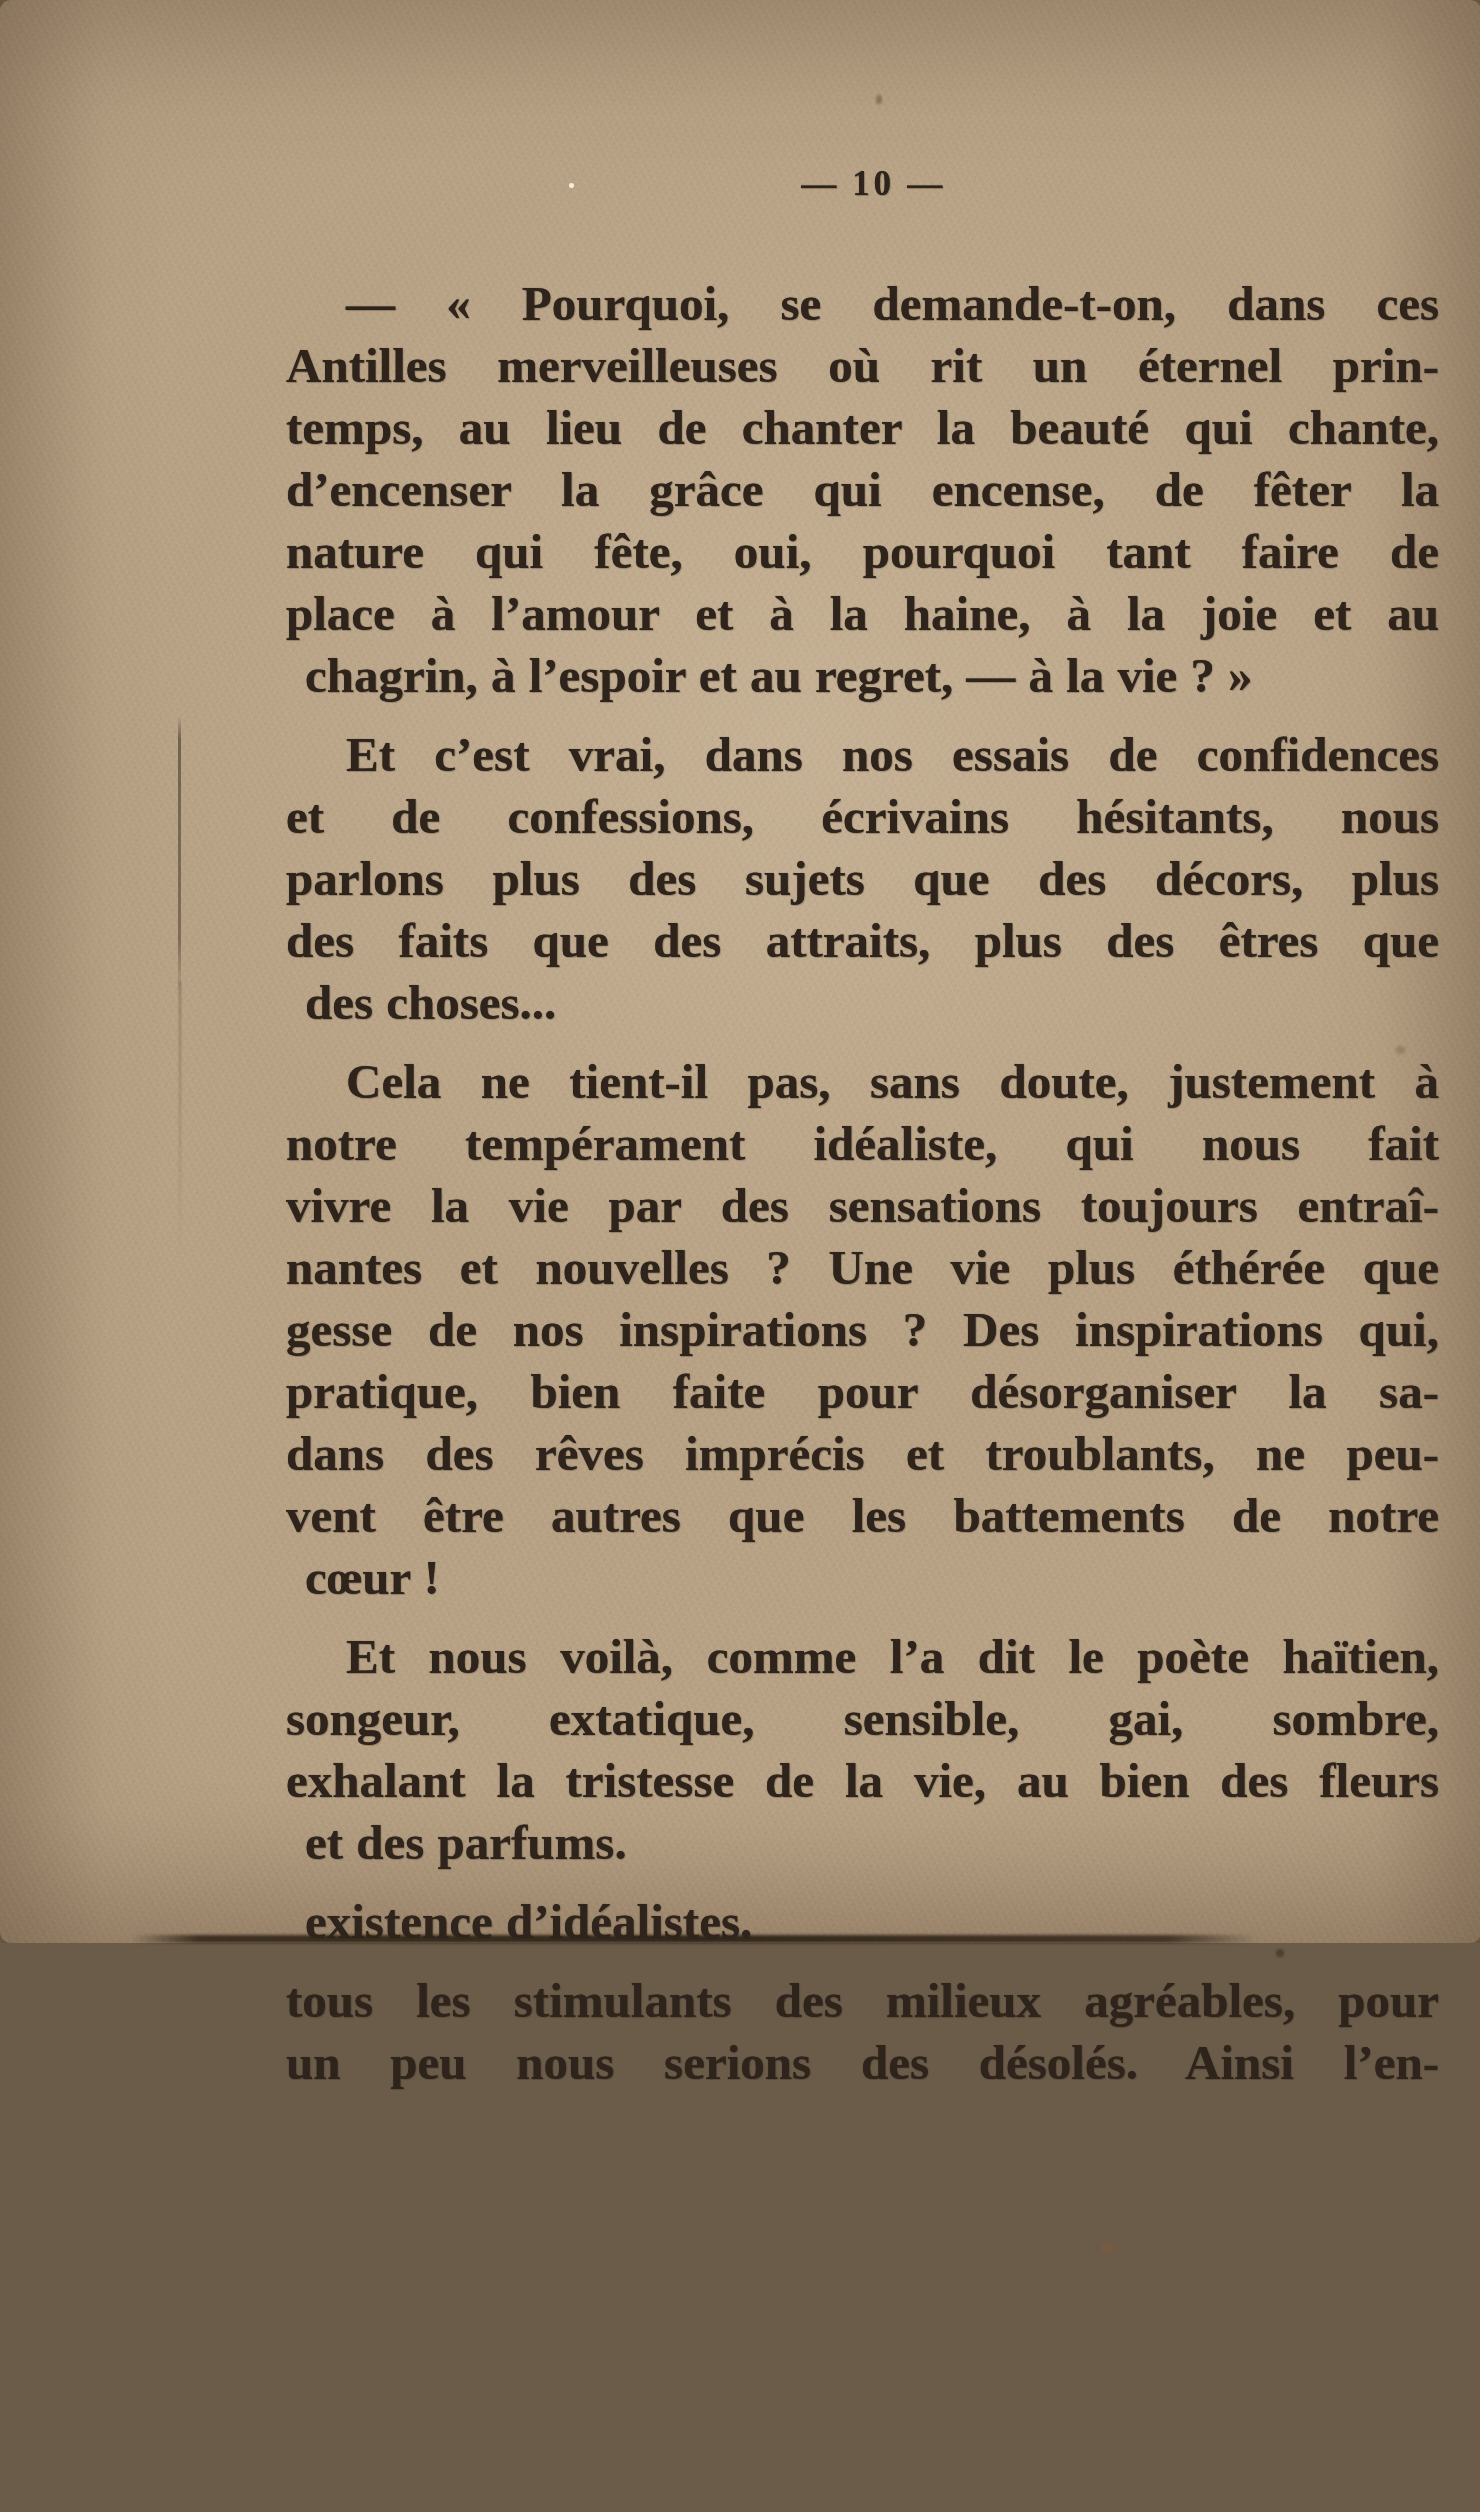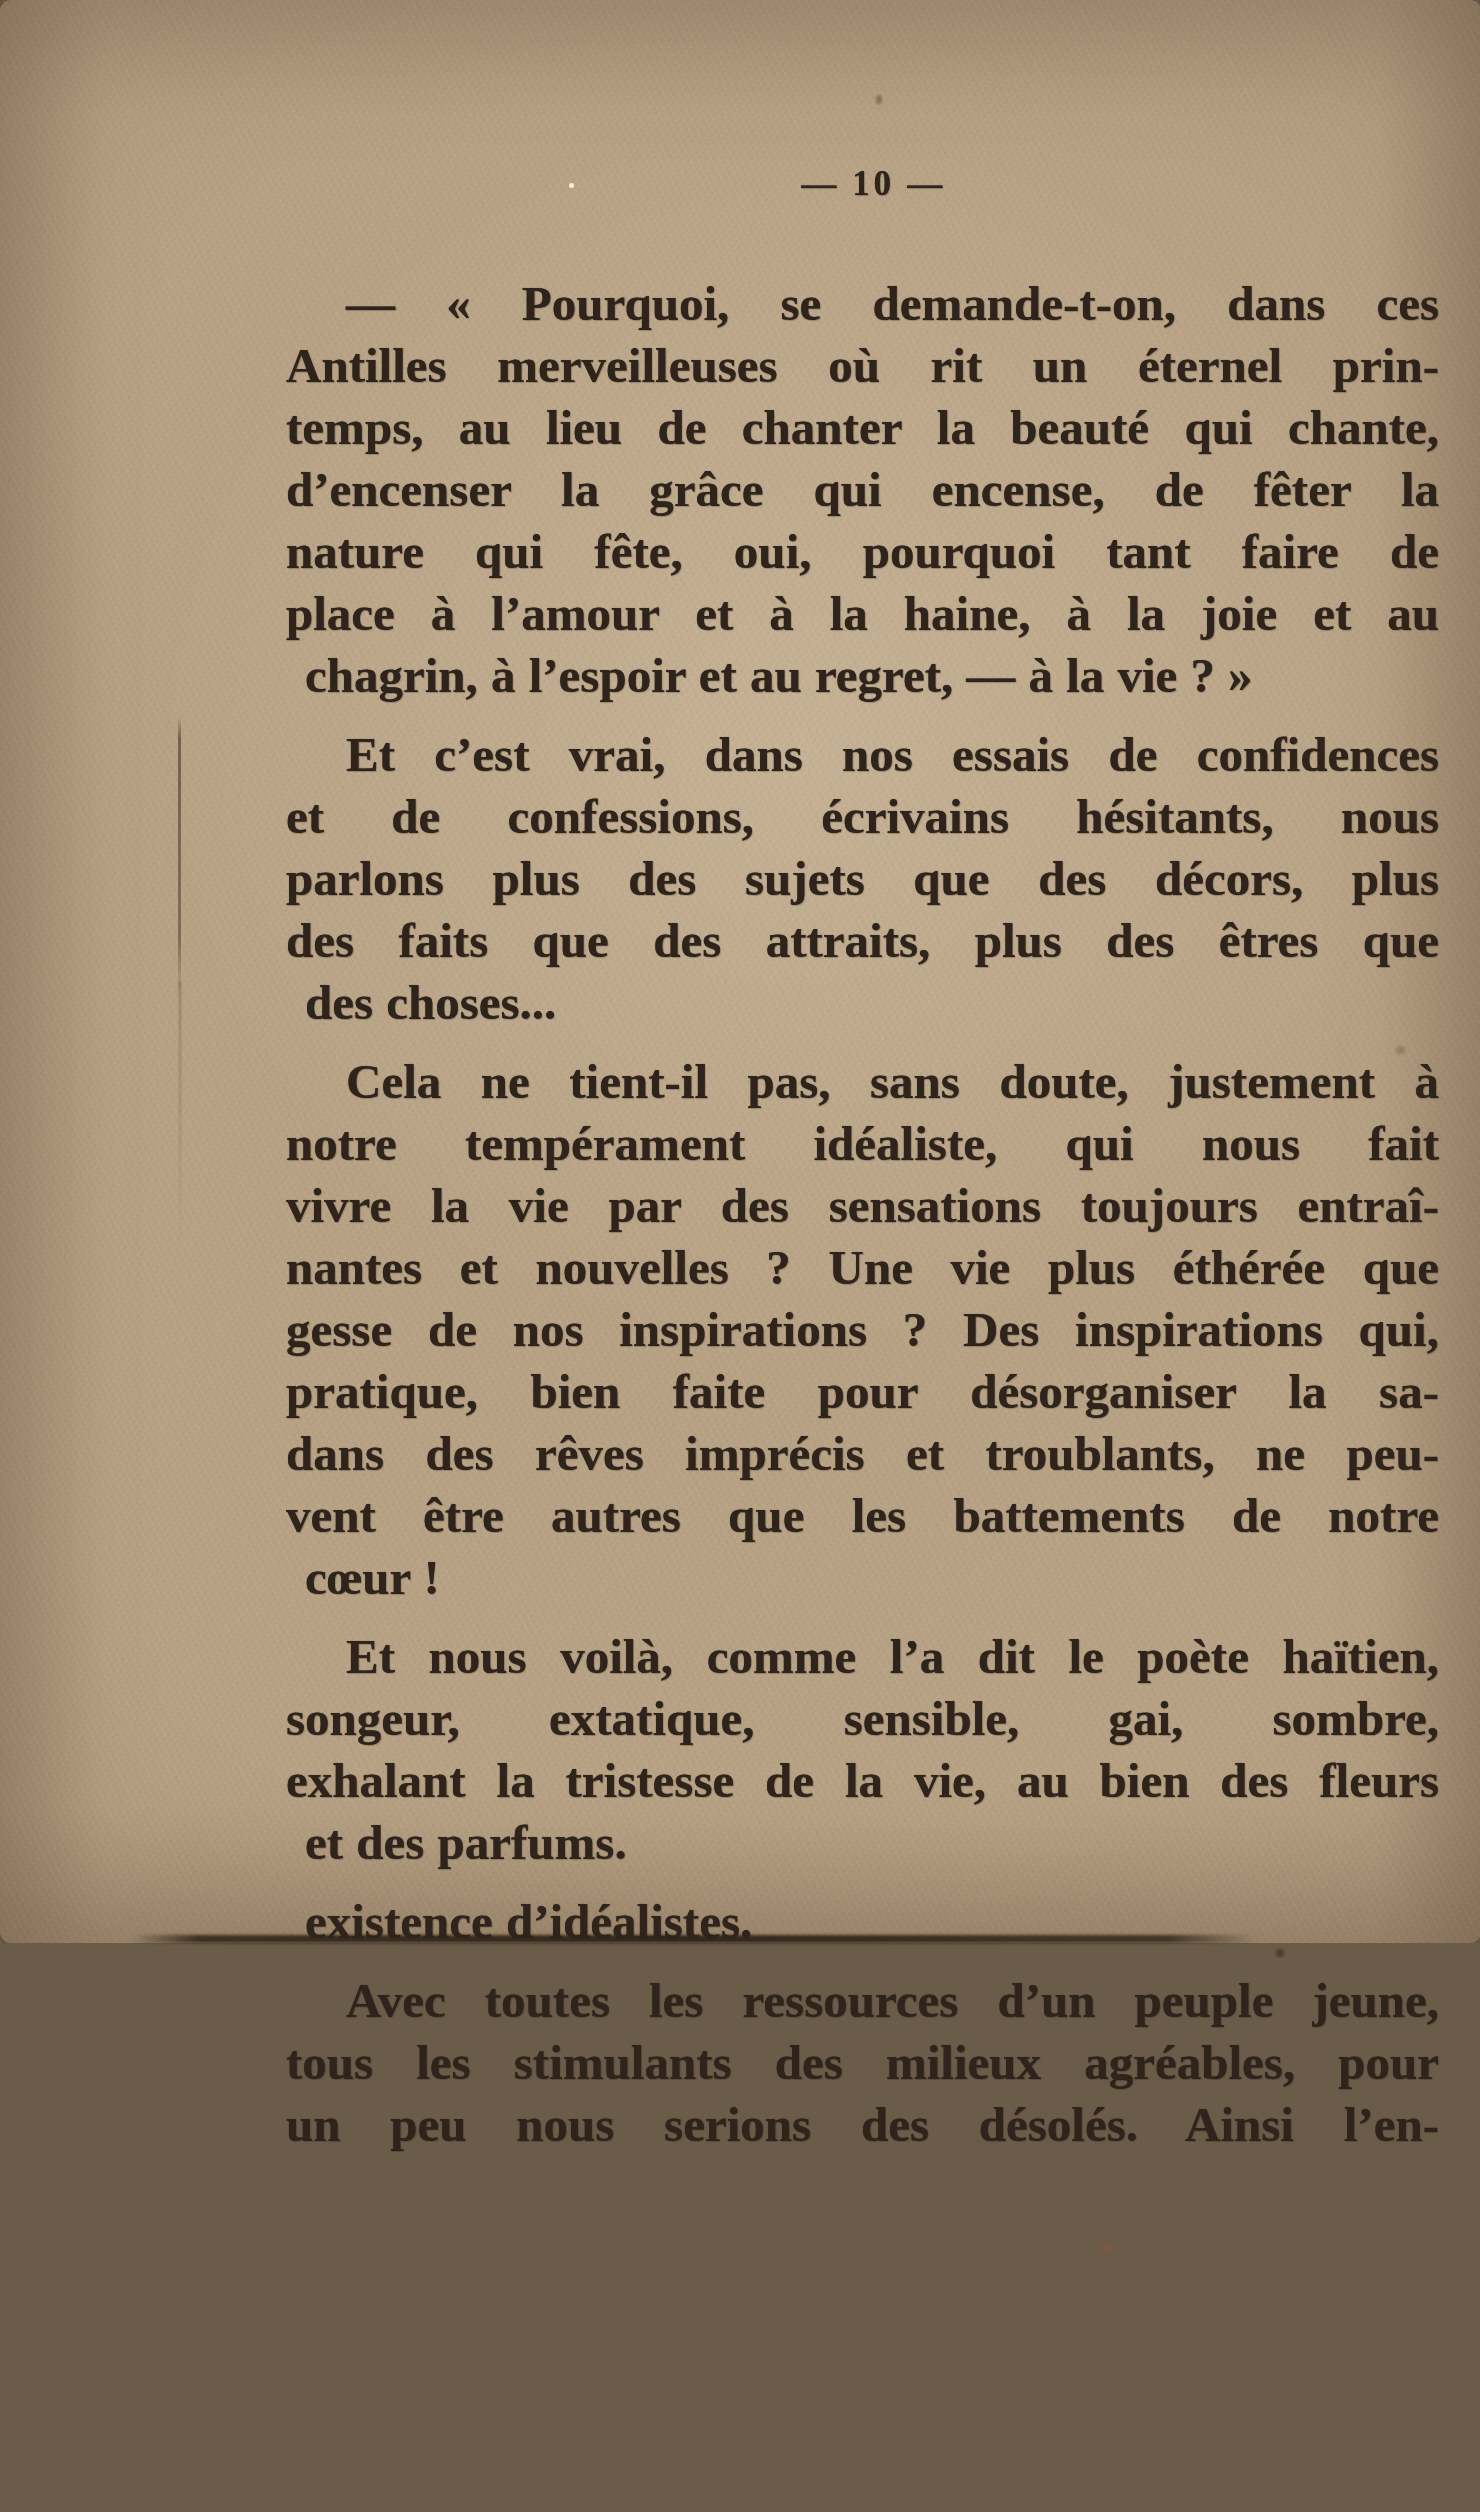--- a/index.html
+++ b/index.html
@@ -122,19 +122,18 @@
       <div class="paragraph">
         <div class="pline indent">Et nous voilà, comme l’a dit le poète haïtien,</div>
         <div class="pline">songeur, extatique, sensible, gai, sombre,</div>
         <div class="pline">exhalant la tristesse de la vie, au bien des fleurs</div>
         <div class="pline last">et des parfums.</div>
       </div>
       <div class="paragraph">
         <div class="pline last">existence d’idéalistes.</div>
       </div>
       <div class="paragraph">
-        <div class="pline indent">Avec toutes les ressources d’un peuple jeune,</div>
         <div class="pline">tous les stimulants des milieux agréables, pour</div>
         <div class="pline">un peu nous serions des désolés. Ainsi l’en-</div>
       </div>
     </div>
 </div>
 
 
 </body></html>

